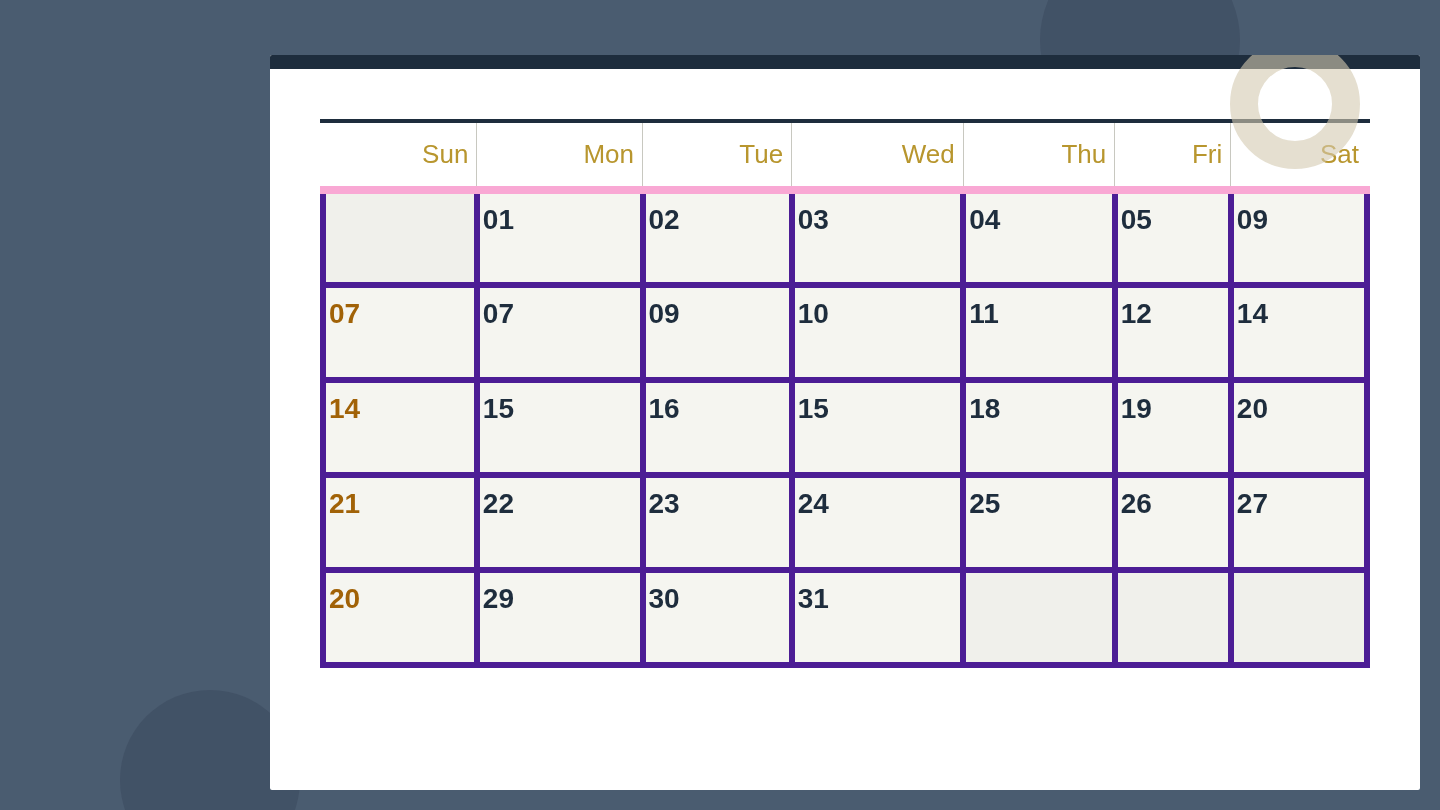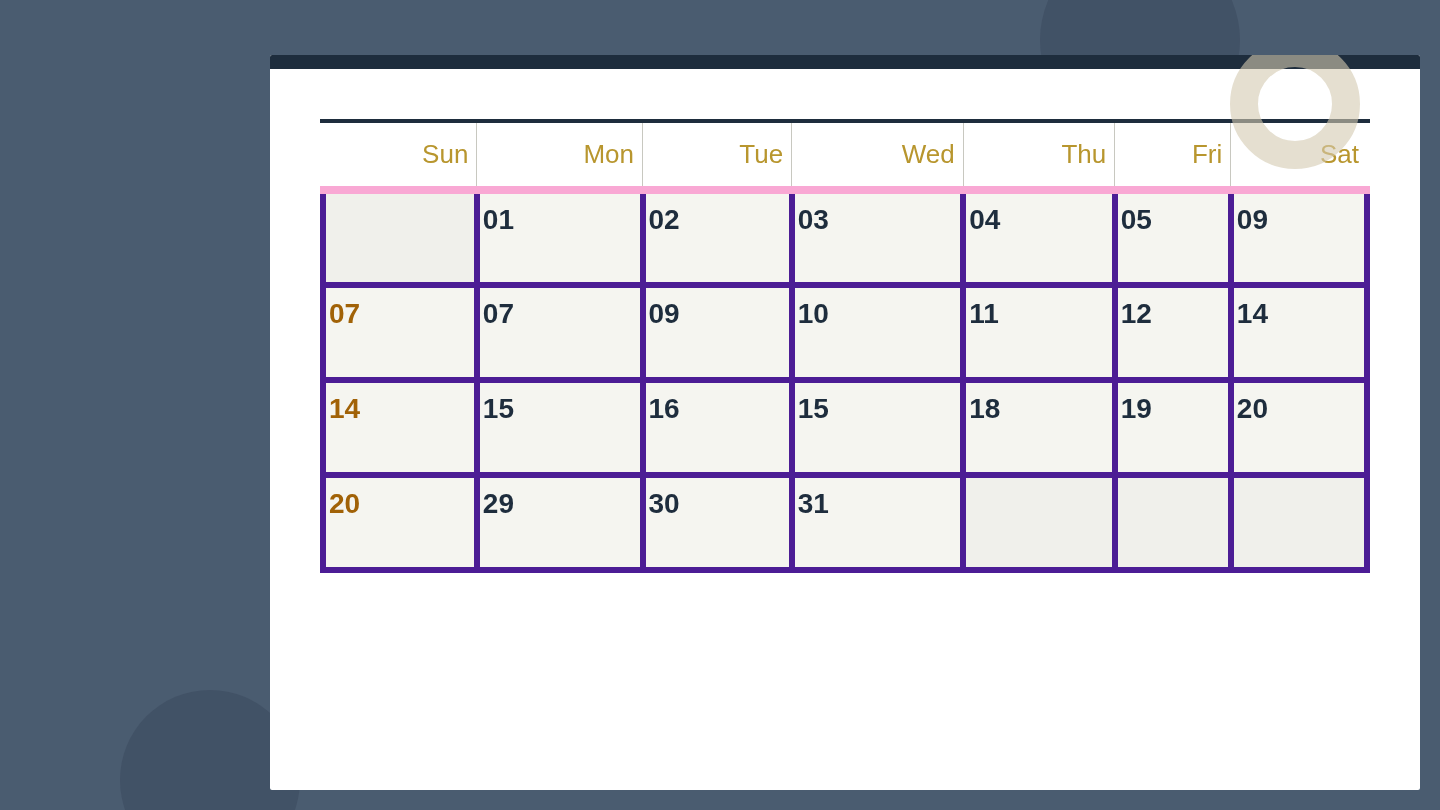--- a/index.html
+++ b/index.html
@@ -249,20 +249,29 @@
           <tr>
             <td class="sunday">14</td>
             <td>15</td>
             <td>16</td>
             <td>15</td>
             <td>18</td>
             <td>19</td>
             <td>20</td>
           </tr>
           <tr>
+            <td class="sunday">21</td>
+            <td>22</td>
+            <td>23</td>
+            <td>24</td>
+            <td>25</td>
+            <td>26</td>
+            <td>27</td>
+          </tr>
+          <tr>
             <td class="sunday">20</td>
             <td>29</td>
             <td>30</td>
             <td>31</td>
             <td class="empty"></td>
             <td class="empty"></td>
             <td class="empty"></td>
           </tr>
         </tbody>
     </table>

